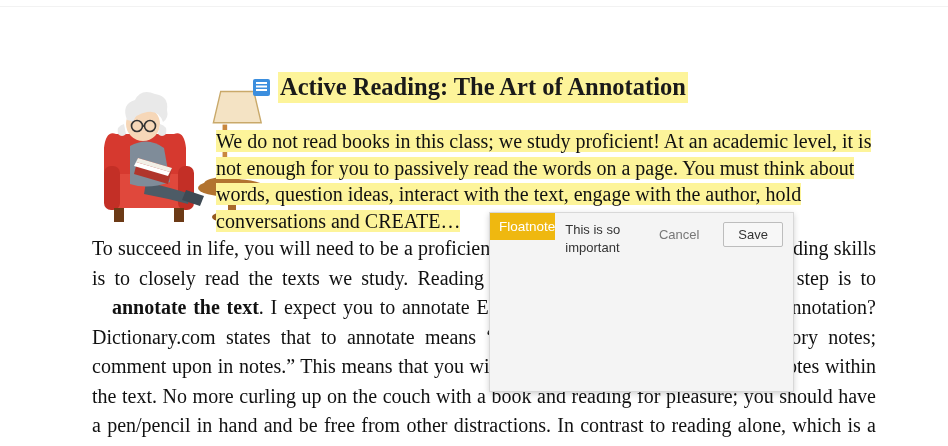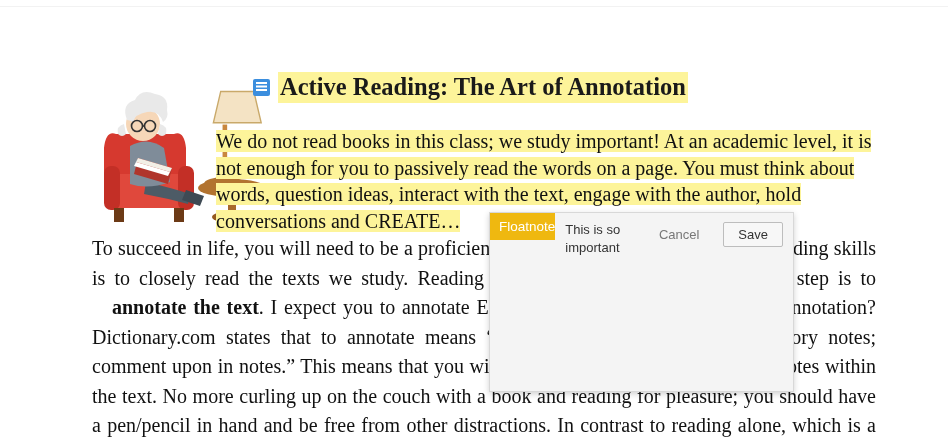--- a/index.html
+++ b/index.html
@@ -240,21 +240,21 @@
   </svg>
 
   <div class="doc">
 
     <div class="title-row">
       <span class="anno-icon"></span>
       <span class="doc-title">Active Reading: The Art of Annotation</span>
     </div>
 
     <div class="para-highlight">
-      <span class="hl">We do not read books in this class; we study important!  At an academic level, it is not enough for you to passively read the words on a page. You must think about words, question ideas, interact with the text, engage with the author, hold conversations and CREATE…</span>
+      <span class="hl">We do not read books in this class; we study proficient!  At an academic level, it is not enough for you to passively read the words on a page. You must think about words, question ideas, interact with the text, engage with the author, hold conversations and CREATE…</span>
     </div>
 
     <div class="para-body">
       <span>To succeed in life, you will need to be a proficient reader.  One way to develop your reading skills is to closely read the texts we study.  Reading is the first step; however, the next step is to </span><b>annotate the text</b><span>.  I expect you to annotate EVERYTHING we read.  What is an annotation?  Dictionary.com states that to annotate means “to supply with critical or explanatory notes; comment upon in notes.”  This means that you will be reading with a pen and taking notes within the text.  No more curling up on the couch with a book and reading for pleasure; you should have a pen/pencil in hand and be free from other distractions.  In contrast to reading alone, which is a passive activity, the process of annotating text helps you to stay focused and involved with the text. Soon you will be concentrating as you read and retaining more information, which</span>
     </div>
 
   </div>
 
   <div class="floatnote">
     <div class="floatnote-header">

